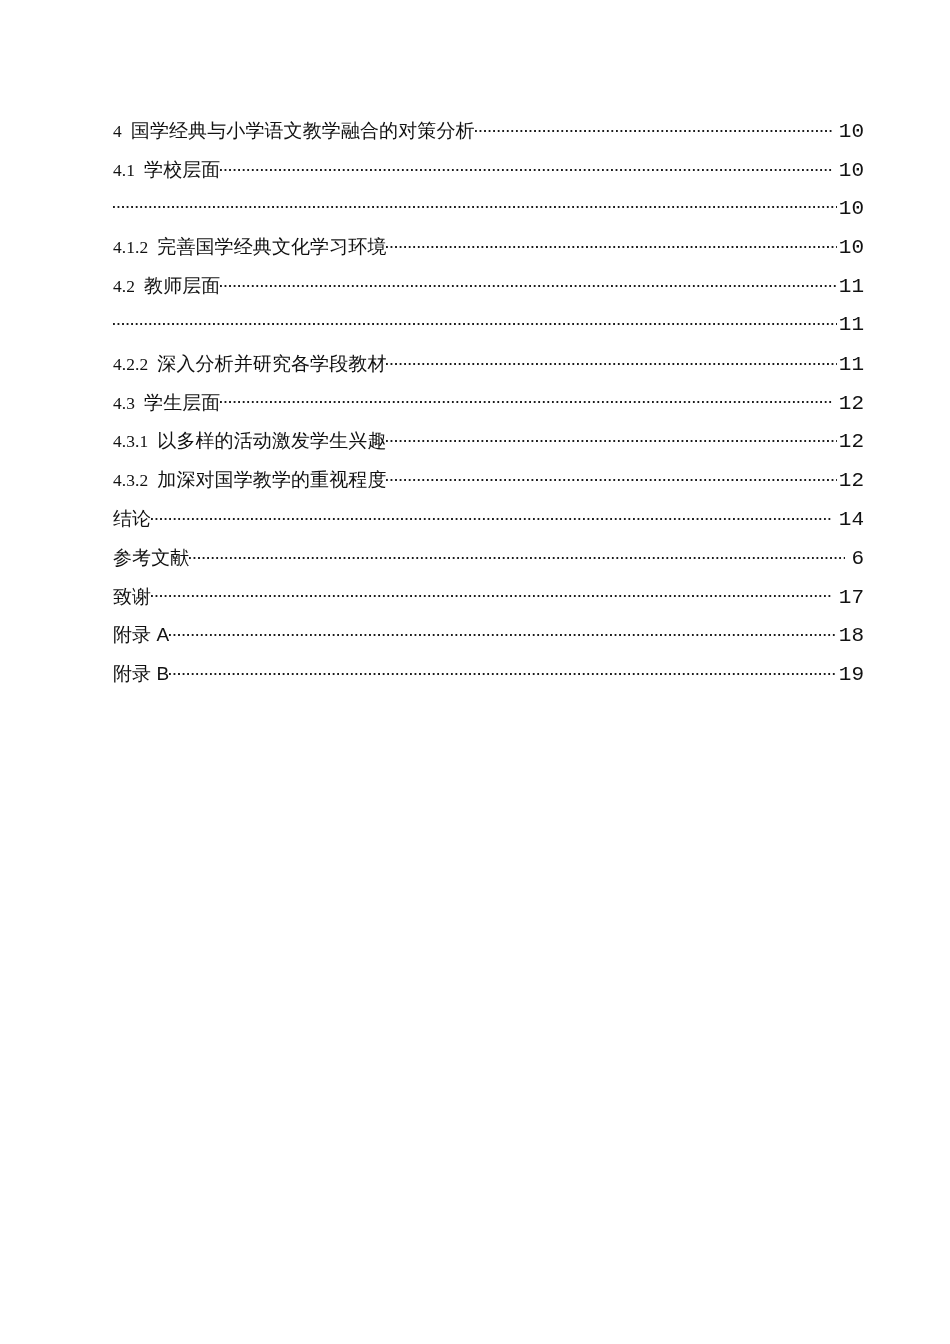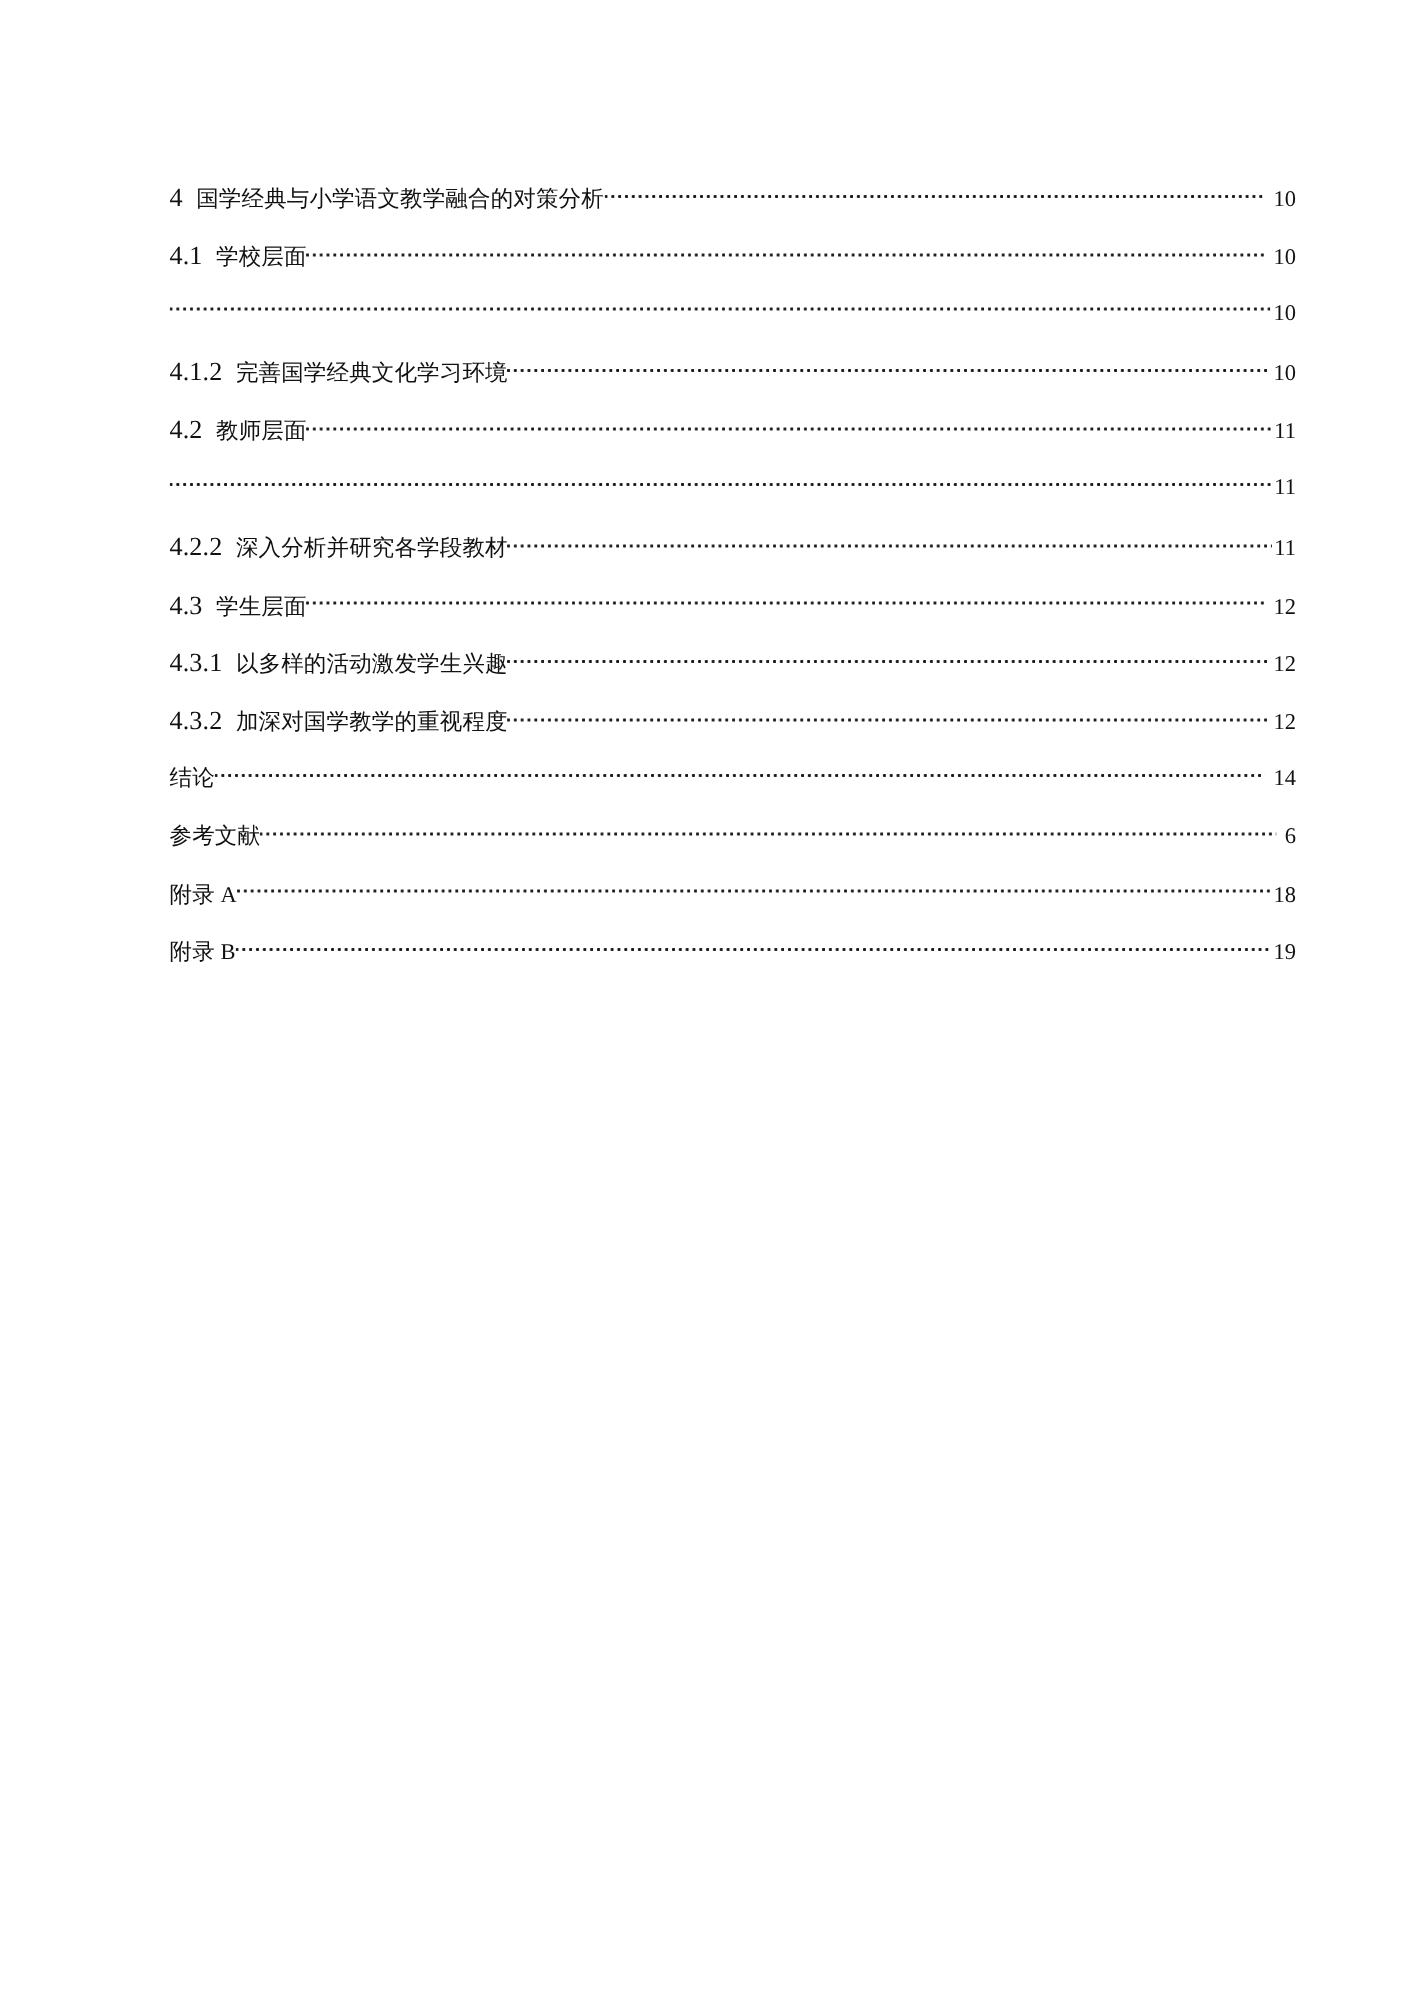--- a/index.html
+++ b/index.html
@@ -56,22 +56,22 @@
     font-family: "Liberation Serif", "DejaVu Serif", serif;
   }
 
   
   .entry-num + .entry-title {
     margin-left: 9px;
   }
 
   .entry-title {
     flex: 0 0 auto;
-    font-family: Liberation Serif, serif;
-    font-size: 15px;
+    font-family: Liberation Sans, sans-serif;
+    font-size: 19px;
   }
 
   
   .leader {
     flex: 1 1 auto;
     min-width: 8px;
     position: relative;
     overflow: hidden;
     height: 1em;
     align-self: baseline;
@@ -84,22 +84,22 @@
     bottom: 0.30em;
     height: 2px;
     background-image: radial-gradient(circle at 1px 1px, #1a1a1a 0.9px, rgba(0,0,0,0) 1.1px);
     background-size: 4.55px 2px;
     background-repeat: repeat-x;
   }
 
   .entry-page {
     flex: 0 0 auto;
     text-align: right;
-    font-size: 15px;
-    font-family: Liberation Serif, serif;
+    font-size: 21px;
+    font-family: Liberation Mono, monospace;
     padding-left: 2px;
   }
 
   
   .toc-entry.spaced .entry-page {
     padding-left: 6px;
   }
 </style>
 </head>
 <body>
@@ -185,20 +185,27 @@
         <span class="leader"></span>
         <span class="entry-page">14</span>
       </div>
       <div class="toc-entry spaced">
         <span class="entry-label">
           <span class="entry-title">参考文献</span>
         </span>
         <span class="leader"></span>
         <span class="entry-page">6</span>
       </div>
+      <div class="toc-entry spaced">
+        <span class="entry-label">
+          <span class="entry-title">致谢</span>
+        </span>
+        <span class="leader"></span>
+        <span class="entry-page">17</span>
+      </div>
       <div class="toc-entry">
         <span class="entry-label">
           <span class="entry-title">附录 A</span>
         </span>
         <span class="leader"></span>
         <span class="entry-page">18</span>
       </div>
       <div class="toc-entry">
         <span class="entry-label">
           <span class="entry-title">附录 B</span>

